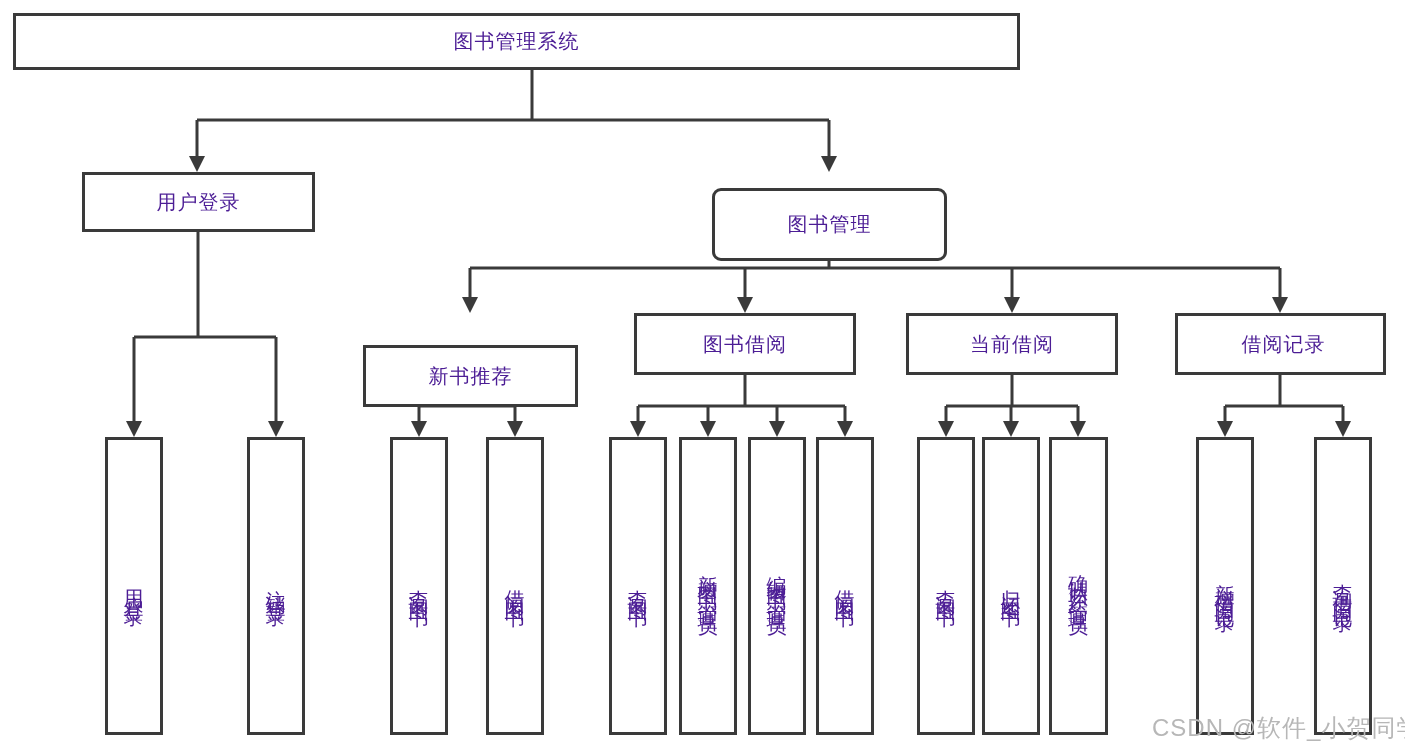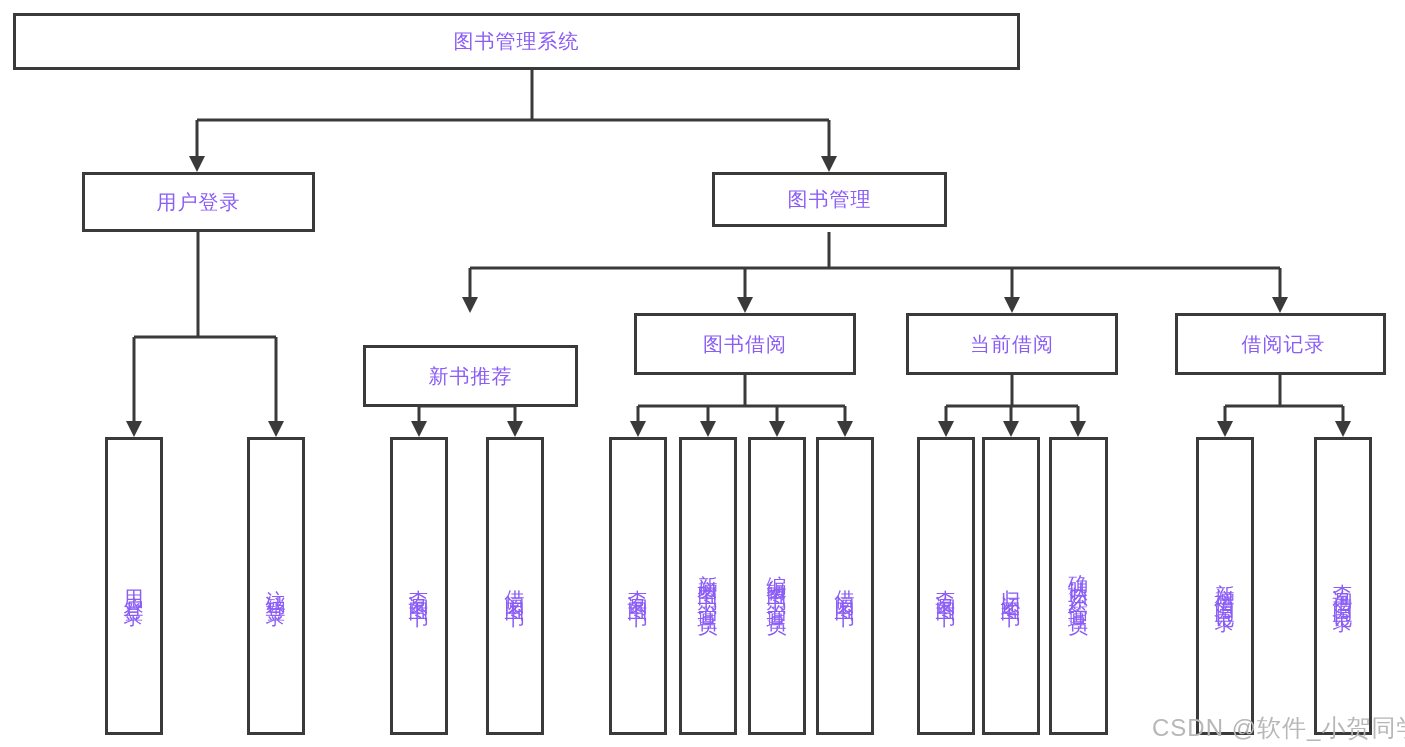--- a/index.html
+++ b/index.html
@@ -17,21 +17,21 @@
     width: 1405px; height: 747px;
   }
   .box {
     position: absolute;
     box-sizing: border-box;
     border: 3px solid #3a3a3a;
     background: #ffffff;
     display: flex;
     align-items: center;
     justify-content: center;
-    color: #8b5cf6;
+    color: #4c1d95;
     font-size: 20px;
     letter-spacing: 1px;
   }
   .leaf { font-size: 20px; }
   .vtext {
     writing-mode: vertical-rl;
     text-orientation: mixed;
     letter-spacing: 0.30em;
     line-height: 1;
     white-space: nowrap;
@@ -91,21 +91,21 @@
     </g>
   </svg>
 
   <div class="box" style="left:13px; top:13px; width:1007px; height:57px;">
     <span>图书管理系统</span>
   </div>
 
   <div class="box" style="left:82px; top:172px; width:233px; height:60px;">
     <span>用户登录</span>
   </div>
-  <div class="box" style="left:712px; top:172px; width:235px; height:55px;">
+  <div class="box" style="left:712px; top:188px; width:235px; height:73px;border-radius:9px;">
     <span>图书管理</span>
   </div>
 
   <div class="box" style="left:363px; top:313px; width:215px; height:62px;margin-top:32px;">
     <span>新书推荐</span>
   </div>
   <div class="box" style="left:906px; top:313px; width:212px; height:62px;">
     <span>当前借阅</span>
   </div>
   <div class="box" style="left:634px; top:313px; width:222px; height:62px;">

